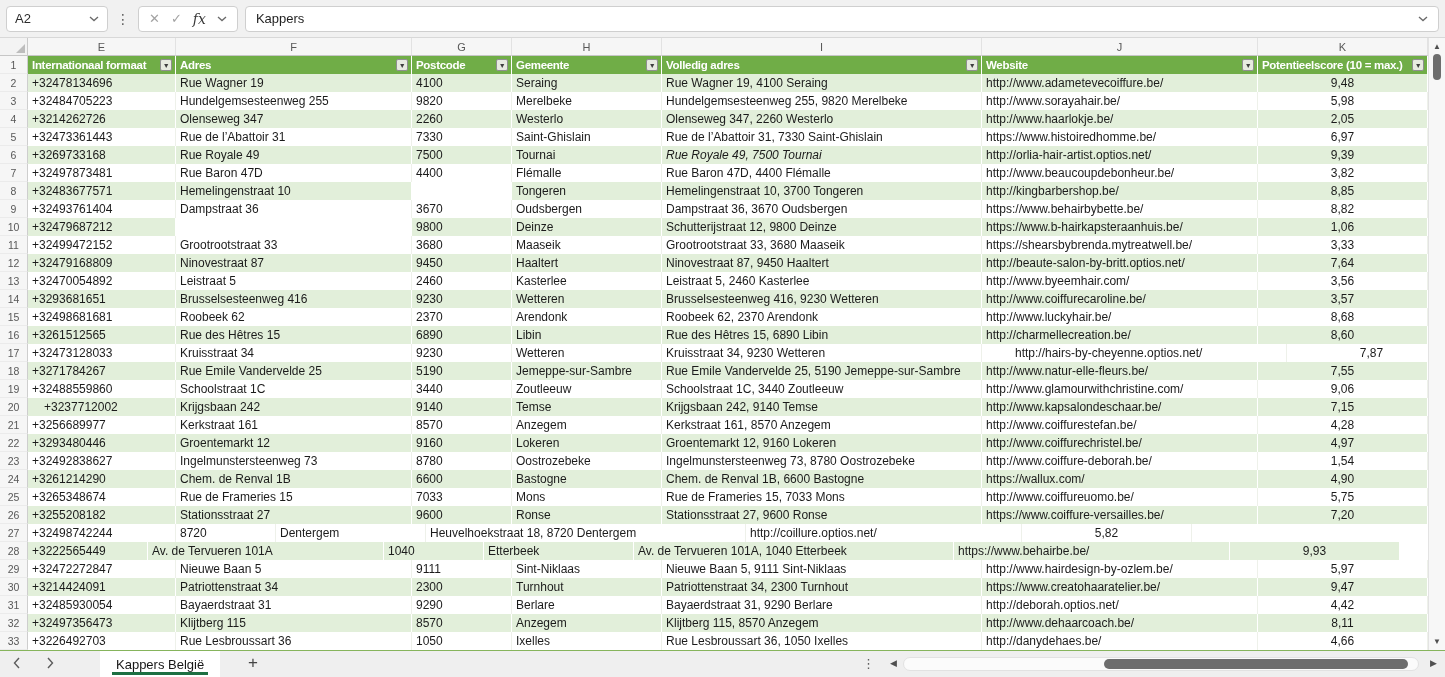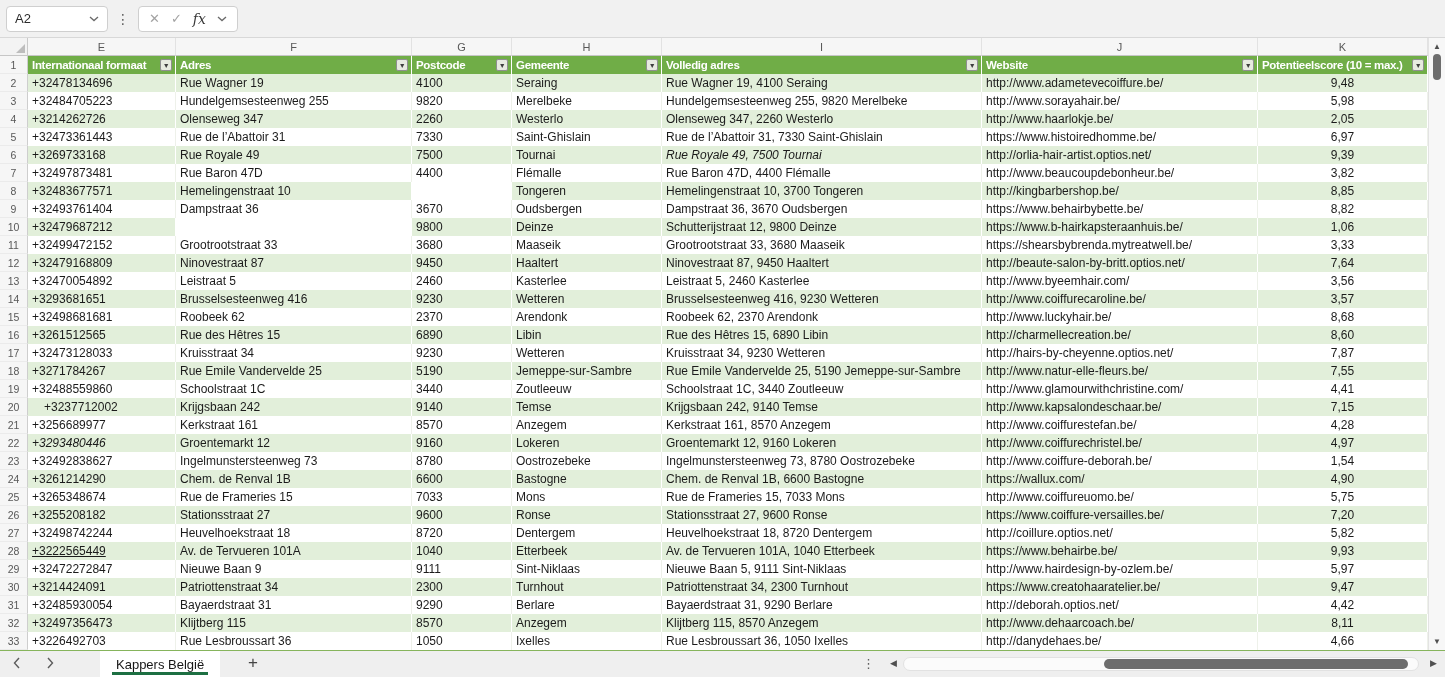--- a/index.html
+++ b/index.html
@@ -91,20 +91,28 @@
   <div class="fxgroup">
     <span class="xicon">✕</span>
     <span class="vicon">✓</span>
     <span class="fx">fx</span>
     <span class="chev">
       <svg class="chv" width="10" height="6">
           <path d="M1 1l4 3.6L9 1" stroke="#6a6a6a" stroke-width="1.3" fill="none"></path>
         </svg>
     </span>
   </div>
+  <div class="formulafield">
+    <span class="fval">Kappers</span>
+    <span class="chev">
+      <svg class="chv" width="10" height="6">
+          <path d="M1 1l4 3.6L9 1" stroke="#6a6a6a" stroke-width="1.3" fill="none"></path>
+        </svg>
+    </span>
+  </div>
 </div>
 
 <div class="gridwrap">
   <div class="colhead" id="colHeaders">
       <div class="corner"></div>
       <div class="collet" style="width: 148px;">E</div>
       <div class="collet" style="width: 236px;">F</div>
       <div class="collet" style="width: 100px;">G</div>
       <div class="collet" style="width: 150px;">H</div>
       <div class="collet" style="width: 320px;">I</div>
@@ -293,42 +301,42 @@
         <div class="cell" style="width: 276px;">http://charmellecreation.be/</div>
         <div class="cell center" style="width: 170px;">8,60</div>
       </div>
       <div class="row white">
         <div class="rownum">17</div>
         <div class="cell" style="width: 148px;">+32473128033</div>
         <div class="cell" style="width: 236px;">Kruisstraat 34</div>
         <div class="cell" style="width: 100px;">9230</div>
         <div class="cell" style="width: 150px;">Wetteren</div>
         <div class="cell" style="width: 320px;">Kruisstraat 34, 9230 Wetteren</div>
-        <div class="cell" style="width: 276px;">http://hairs-by-cheyenne.optios.net/</div>
+        <div class="cell" style="width: 276px; margin-left: 29px;">http://hairs-by-cheyenne.optios.net/</div>
         <div class="cell center" style="width: 170px;">7,87</div>
       </div>
       <div class="row band">
         <div class="rownum">18</div>
         <div class="cell" style="width: 148px;">+3271784267</div>
         <div class="cell" style="width: 236px;">Rue Emile Vandervelde 25</div>
         <div class="cell" style="width: 100px;">5190</div>
         <div class="cell" style="width: 150px;">Jemeppe-sur-Sambre</div>
         <div class="cell" style="width: 320px;">Rue Emile Vandervelde 25, 5190 Jemeppe-sur-Sambre</div>
         <div class="cell" style="width: 276px;">http://www.natur-elle-fleurs.be/</div>
         <div class="cell center" style="width: 170px;">7,55</div>
       </div>
       <div class="row white">
         <div class="rownum">19</div>
         <div class="cell" style="width: 148px;">+32488559860</div>
         <div class="cell" style="width: 236px;">Schoolstraat 1C</div>
         <div class="cell" style="width: 100px;">3440</div>
         <div class="cell" style="width: 150px;">Zoutleeuw</div>
         <div class="cell" style="width: 320px;">Schoolstraat 1C, 3440 Zoutleeuw</div>
         <div class="cell" style="width: 276px;">http://www.glamourwithchristine.com/</div>
-        <div class="cell center" style="width: 170px;">4,41</div>
+        <div class="cell center" style="width: 170px;">9,06</div>
       </div>
       <div class="row band">
         <div class="rownum">20</div>
         <div class="cell" style="width: 148px; padding-left: 16px;">+3237712002</div>
         <div class="cell" style="width: 236px;">Krijgsbaan 242</div>
         <div class="cell" style="width: 100px;">9140</div>
         <div class="cell" style="width: 150px;">Temse</div>
         <div class="cell" style="width: 320px;">Krijgsbaan 242, 9140 Temse</div>
         <div class="cell" style="width: 276px;">http://www.kapsalondeschaar.be/</div>
         <div class="cell center" style="width: 170px;">7,15</div>
@@ -338,21 +346,21 @@
         <div class="cell" style="width: 148px;">+3256689977</div>
         <div class="cell" style="width: 236px;">Kerkstraat 161</div>
         <div class="cell" style="width: 100px;">8570</div>
         <div class="cell" style="width: 150px;">Anzegem</div>
         <div class="cell" style="width: 320px;">Kerkstraat 161, 8570 Anzegem</div>
         <div class="cell" style="width: 276px;">http://www.coiffurestefan.be/</div>
         <div class="cell center" style="width: 170px;">4,28</div>
       </div>
       <div class="row band">
         <div class="rownum">22</div>
-        <div class="cell" style="width: 148px; font-style: italic;">+3293480446</div>
+        <div class="cell" style="width: 148px;">+3293480446</div>
         <div class="cell" style="width: 236px;">Groentemarkt 12</div>
         <div class="cell" style="width: 100px;">9160</div>
         <div class="cell" style="width: 150px;">Lokeren</div>
         <div class="cell" style="width: 320px;">Groentemarkt 12, 9160 Lokeren</div>
         <div class="cell" style="width: 276px;">http://www.coiffurechristel.be/</div>
         <div class="cell center" style="width: 170px;">4,97</div>
       </div>
       <div class="row white">
         <div class="rownum">23</div>
         <div class="cell" style="width: 148px;">+32492838627</div>
@@ -389,41 +397,40 @@
         <div class="cell" style="width: 236px;">Stationsstraat 27</div>
         <div class="cell" style="width: 100px;">9600</div>
         <div class="cell" style="width: 150px;">Ronse</div>
         <div class="cell" style="width: 320px;">Stationsstraat 27, 9600 Ronse</div>
         <div class="cell" style="width: 276px;">https://www.coiffure-versailles.be/</div>
         <div class="cell center" style="width: 170px;">7,20</div>
       </div>
       <div class="row white">
         <div class="rownum">27</div>
         <div class="cell" style="width: 148px;">+32498742244</div>
-        <div class="cell" style="width: 236px;">Heuvelhoekstraat 18</div>
         <div class="cell" style="width: 100px;">8720</div>
         <div class="cell" style="width: 150px;">Dentergem</div>
         <div class="cell" style="width: 320px;">Heuvelhoekstraat 18, 8720 Dentergem</div>
         <div class="cell" style="width: 276px;">http://coillure.optios.net/</div>
         <div class="cell center" style="width: 170px;">5,82</div>
       </div>
       <div class="row band">
         <div class="rownum">28</div>
-        <div class="cell" style="width: 148px; text-decoration: underline;">+3222565449</div>
+        <div class="cell" style="width: 120px;">+3222565449</div>
         <div class="cell" style="width: 236px;">Av. de Tervueren 101A</div>
         <div class="cell" style="width: 100px;">1040</div>
         <div class="cell" style="width: 150px;">Etterbeek</div>
         <div class="cell" style="width: 320px;">Av. de Tervueren 101A, 1040 Etterbeek</div>
         <div class="cell" style="width: 276px;">https://www.behairbe.be/</div>
         <div class="cell center" style="width: 170px;">9,93</div>
       </div>
       <div class="row white">
         <div class="rownum">29</div>
         <div class="cell" style="width: 148px;">+32472272847</div>
-        <div class="cell" style="width: 236px;">Nieuwe Baan 9</div>
+        <div class="cell" style="width: 236px;">Nieuwe Baan 5</div>
         <div class="cell" style="width: 100px;">9111</div>
         <div class="cell" style="width: 150px;">Sint-Niklaas</div>
         <div class="cell" style="width: 320px;">Nieuwe Baan 5, 9111 Sint-Niklaas</div>
         <div class="cell" style="width: 276px;">http://www.hairdesign-by-ozlem.be/</div>
         <div class="cell center" style="width: 170px;">5,97</div>
       </div>
       <div class="row band">
         <div class="rownum">30</div>
         <div class="cell" style="width: 148px;">+3214424091</div>
         <div class="cell" style="width: 236px;">Patriottenstraat 34</div>

